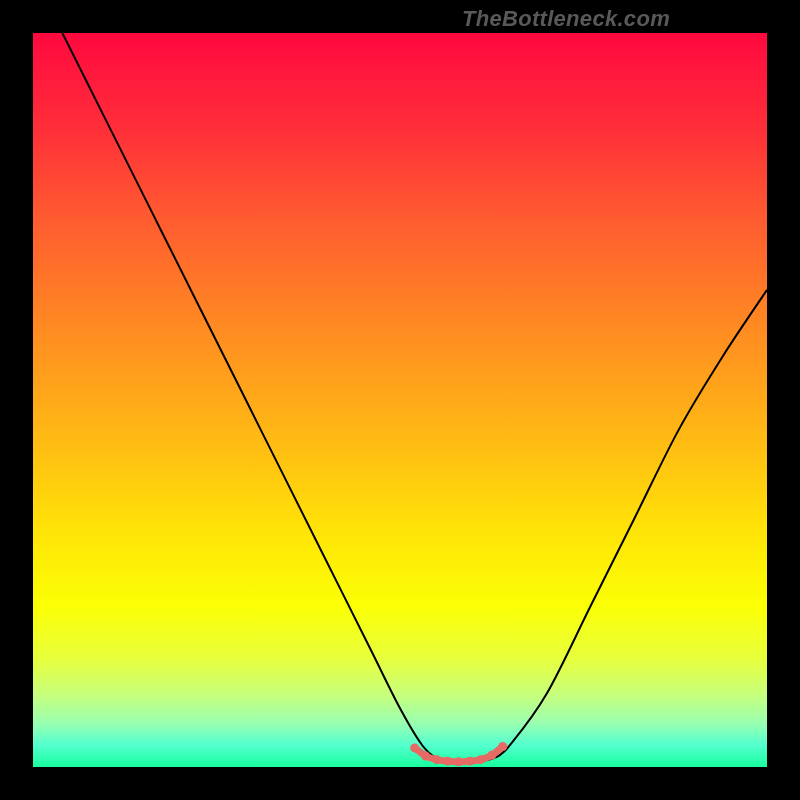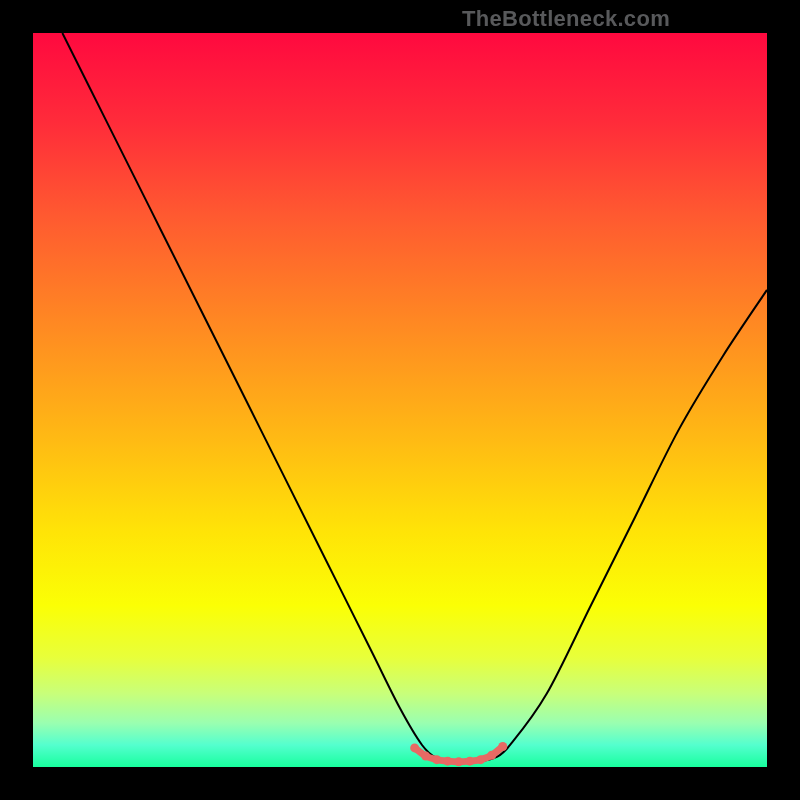--- a/index.html
+++ b/index.html
@@ -8,20 +8,21 @@
     width: 800px;
     height: 800px;
     overflow: hidden;
     background: #000;
   }
   .frame {
     position: relative;
     width: 688px;
     height: 800px;
     background: #000;
+    font-style: italic;
   }
   .plot-area {
     position: absolute;
     left: 33px;
     top: 33px;
     width: 734px;
     height: 734px;
     overflow: hidden;
   }
   .gradient {

